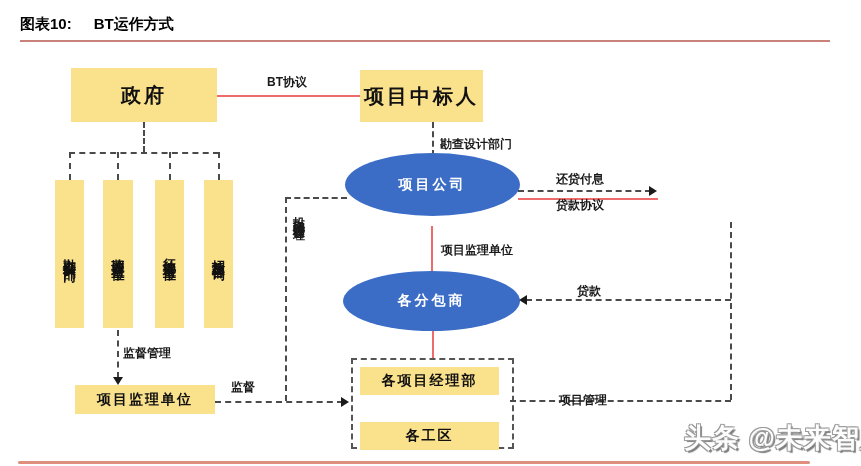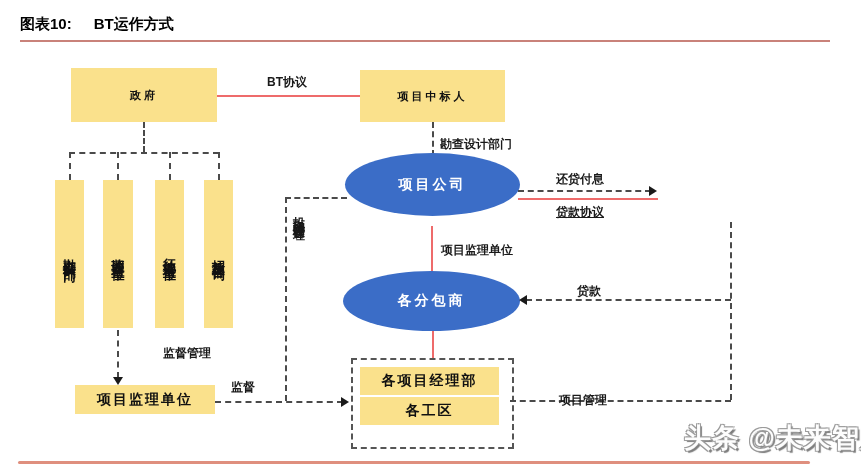--- a/index.html
+++ b/index.html
@@ -5,21 +5,21 @@
   html,body{margin:0;padding:0;background:#fff;}
   #stage{position:relative;width:861px;height:466px;background:#fff;overflow:hidden;
          font-family:"Liberation Sans","DejaVu Sans",sans-serif;color:#111;}
   .abs{position:absolute;}
   
   .fig-title{font-size:15px;font-weight:bold;color:#000;white-space:nowrap;}
   .fig-title .gap{display:inline-block;width:22px;}
   .rule{background:#c9827a;height:2px;}
   
   .ybox{background:#fae18c;display:flex;align-items:center;justify-content:center;
-        font-weight:bold;font-size:11px;letter-spacing:3px;text-align:center;}
+        font-weight:bold;font-size:20px;letter-spacing:3px;text-align:center;}
   .ybox.small{font-size:14px;letter-spacing:2px;}
   .vbox{background:#fae18c;display:flex;align-items:center;justify-content:center;
         font-weight:bold;font-size:13px;writing-mode:vertical-rl;text-orientation:upright;
         letter-spacing:2px;line-height:1;}
   .ellipse{background:#3b6dc7;border-radius:50%;display:flex;align-items:center;justify-content:center;
         color:#fff;font-weight:bold;font-size:14px;letter-spacing:3px;}
   .group{border:2px dashed #555;background:transparent;}
   
   .dh{height:0;border-top:2px dashed #4a4a4a;}
   .dv{width:0;border-left:2px dashed #4a4a4a;}
@@ -42,21 +42,21 @@
 <div id="stage">
 
   <div class="abs fig-title" style="left:20px;top:15px;">
     <span>图表10:</span><span class="gap"></span><span>BT运作方式</span>
   </div>
   <div class="abs rule" style="left:20px;top:40px;width:810px;"></div>
 
   <div class="abs ybox" style="left:71px;top:68px;width:146px;height:54px;">
     <span>政府</span>
   </div>
-  <div class="abs ybox" style="left:360px;top:70px;width:145px;height:52px;">
+  <div class="abs ybox" style="left:360px;top:70px;width:123px;height:52px;">
     <span>项目中标人</span>
   </div>
 
   <div class="abs rh" style="left:217px;top:95px;width:143px;"></div>
   <div class="abs lbl" style="left:267px;top:74px;">BT协议</div>
 
   <div class="abs dv" style="left:143px;top:122px;height:30px;"></div>
   <div class="abs dh" style="left:69px;top:152px;width:150px;"></div>
   <div class="abs dv" style="left:69px;top:152px;height:28px;"></div>
   <div class="abs dv" style="left:117px;top:152px;height:28px;"></div>
@@ -71,21 +71,21 @@
   </div>
   <div class="abs vbox" style="left:155px;top:180px;width:29px;height:148px;">
     <span>征地管理单位</span>
   </div>
   <div class="abs vbox" style="left:204px;top:180px;width:29px;height:148px;">
     <span>招标及咨询</span>
   </div>
 
   <div class="abs dv" style="left:117px;top:330px;height:48px;"></div>
   <div class="abs arr-d" style="left:113px;top:377px;"></div>
-  <div class="abs lbl" style="left:123px;top:345px;margin-left:40px;">监督管理</div>
+  <div class="abs lbl" style="left:123px;top:345px;">监督管理</div>
 
   <div class="abs ybox small" style="left:75px;top:385px;width:140px;height:29px;">
     <span>项目监理单位</span>
   </div>
 
   <div class="abs dv" style="left:432px;top:122px;height:34px;"></div>
   <div class="abs arr-d" style="left:428px;top:155px;"></div>
   <div class="abs lbl" style="left:440px;top:136px;">勘查设计部门</div>
 
   <div class="abs ellipse" style="left:345px;top:153px;width:175px;height:63px;">
@@ -93,37 +93,37 @@
   </div>
   <div class="abs ellipse" style="left:343px;top:271px;width:177px;height:60px;">
     <span>各分包商</span>
   </div>
 
 
   <div class="abs dh" style="left:518px;top:190px;width:133px;"></div>
   <div class="abs arr-r" style="left:649px;top:186px;"></div>
   <div class="abs lbl" style="left:556px;top:171px;">还贷付息</div>
   <div class="abs rh" style="left:518px;top:198px;width:140px;"></div>
-  <div class="abs lbl" style="left:556px;top:204px;text-decoration:underline;">贷款协议</div>
+  <div class="abs lbl" style="left:556px;top:197px;">贷款协议</div>
 
   <div class="abs rv" style="left:431px;top:226px;height:45px;"></div>
   <div class="abs lbl" style="left:441px;top:242px;">项目监理单位</div>
 
   <div class="abs dv" style="left:730px;top:222px;height:178px;"></div>
   <div class="abs dh" style="left:526px;top:299px;width:205px;"></div>
   <div class="abs arr-l" style="left:519px;top:295px;"></div>
   <div class="abs lbl" style="left:577px;top:283px;">贷款</div>
 
   <div class="abs rv" style="left:432px;top:331px;height:27px;"></div>
 
   <div class="abs group" style="left:351px;top:358px;width:159px;height:87px;"></div>
   <div class="abs ybox small" style="left:360px;top:367px;width:139px;height:28px;">
     <span>各项目经理部</span>
   </div>
-  <div class="abs ybox small" style="left:360px;top:397px;width:139px;height:28px;">
+  <div class="abs ybox small" style="left:360px;top:422px;width:139px;height:28px;">
     <span>各工区</span>
   </div>
 
   <div class="abs dh" style="left:510px;top:400px;width:221px;"></div>
   <div class="abs lbl" style="left:559px;top:392px;">项目管理</div>
 
   <div class="abs dh" style="left:285px;top:197px;width:62px;"></div>
   <div class="abs dv" style="left:285px;top:197px;height:204px;"></div>
   <div class="abs lbl vert" style="left:290px;top:207px;">投融资建设管理</div>
 

